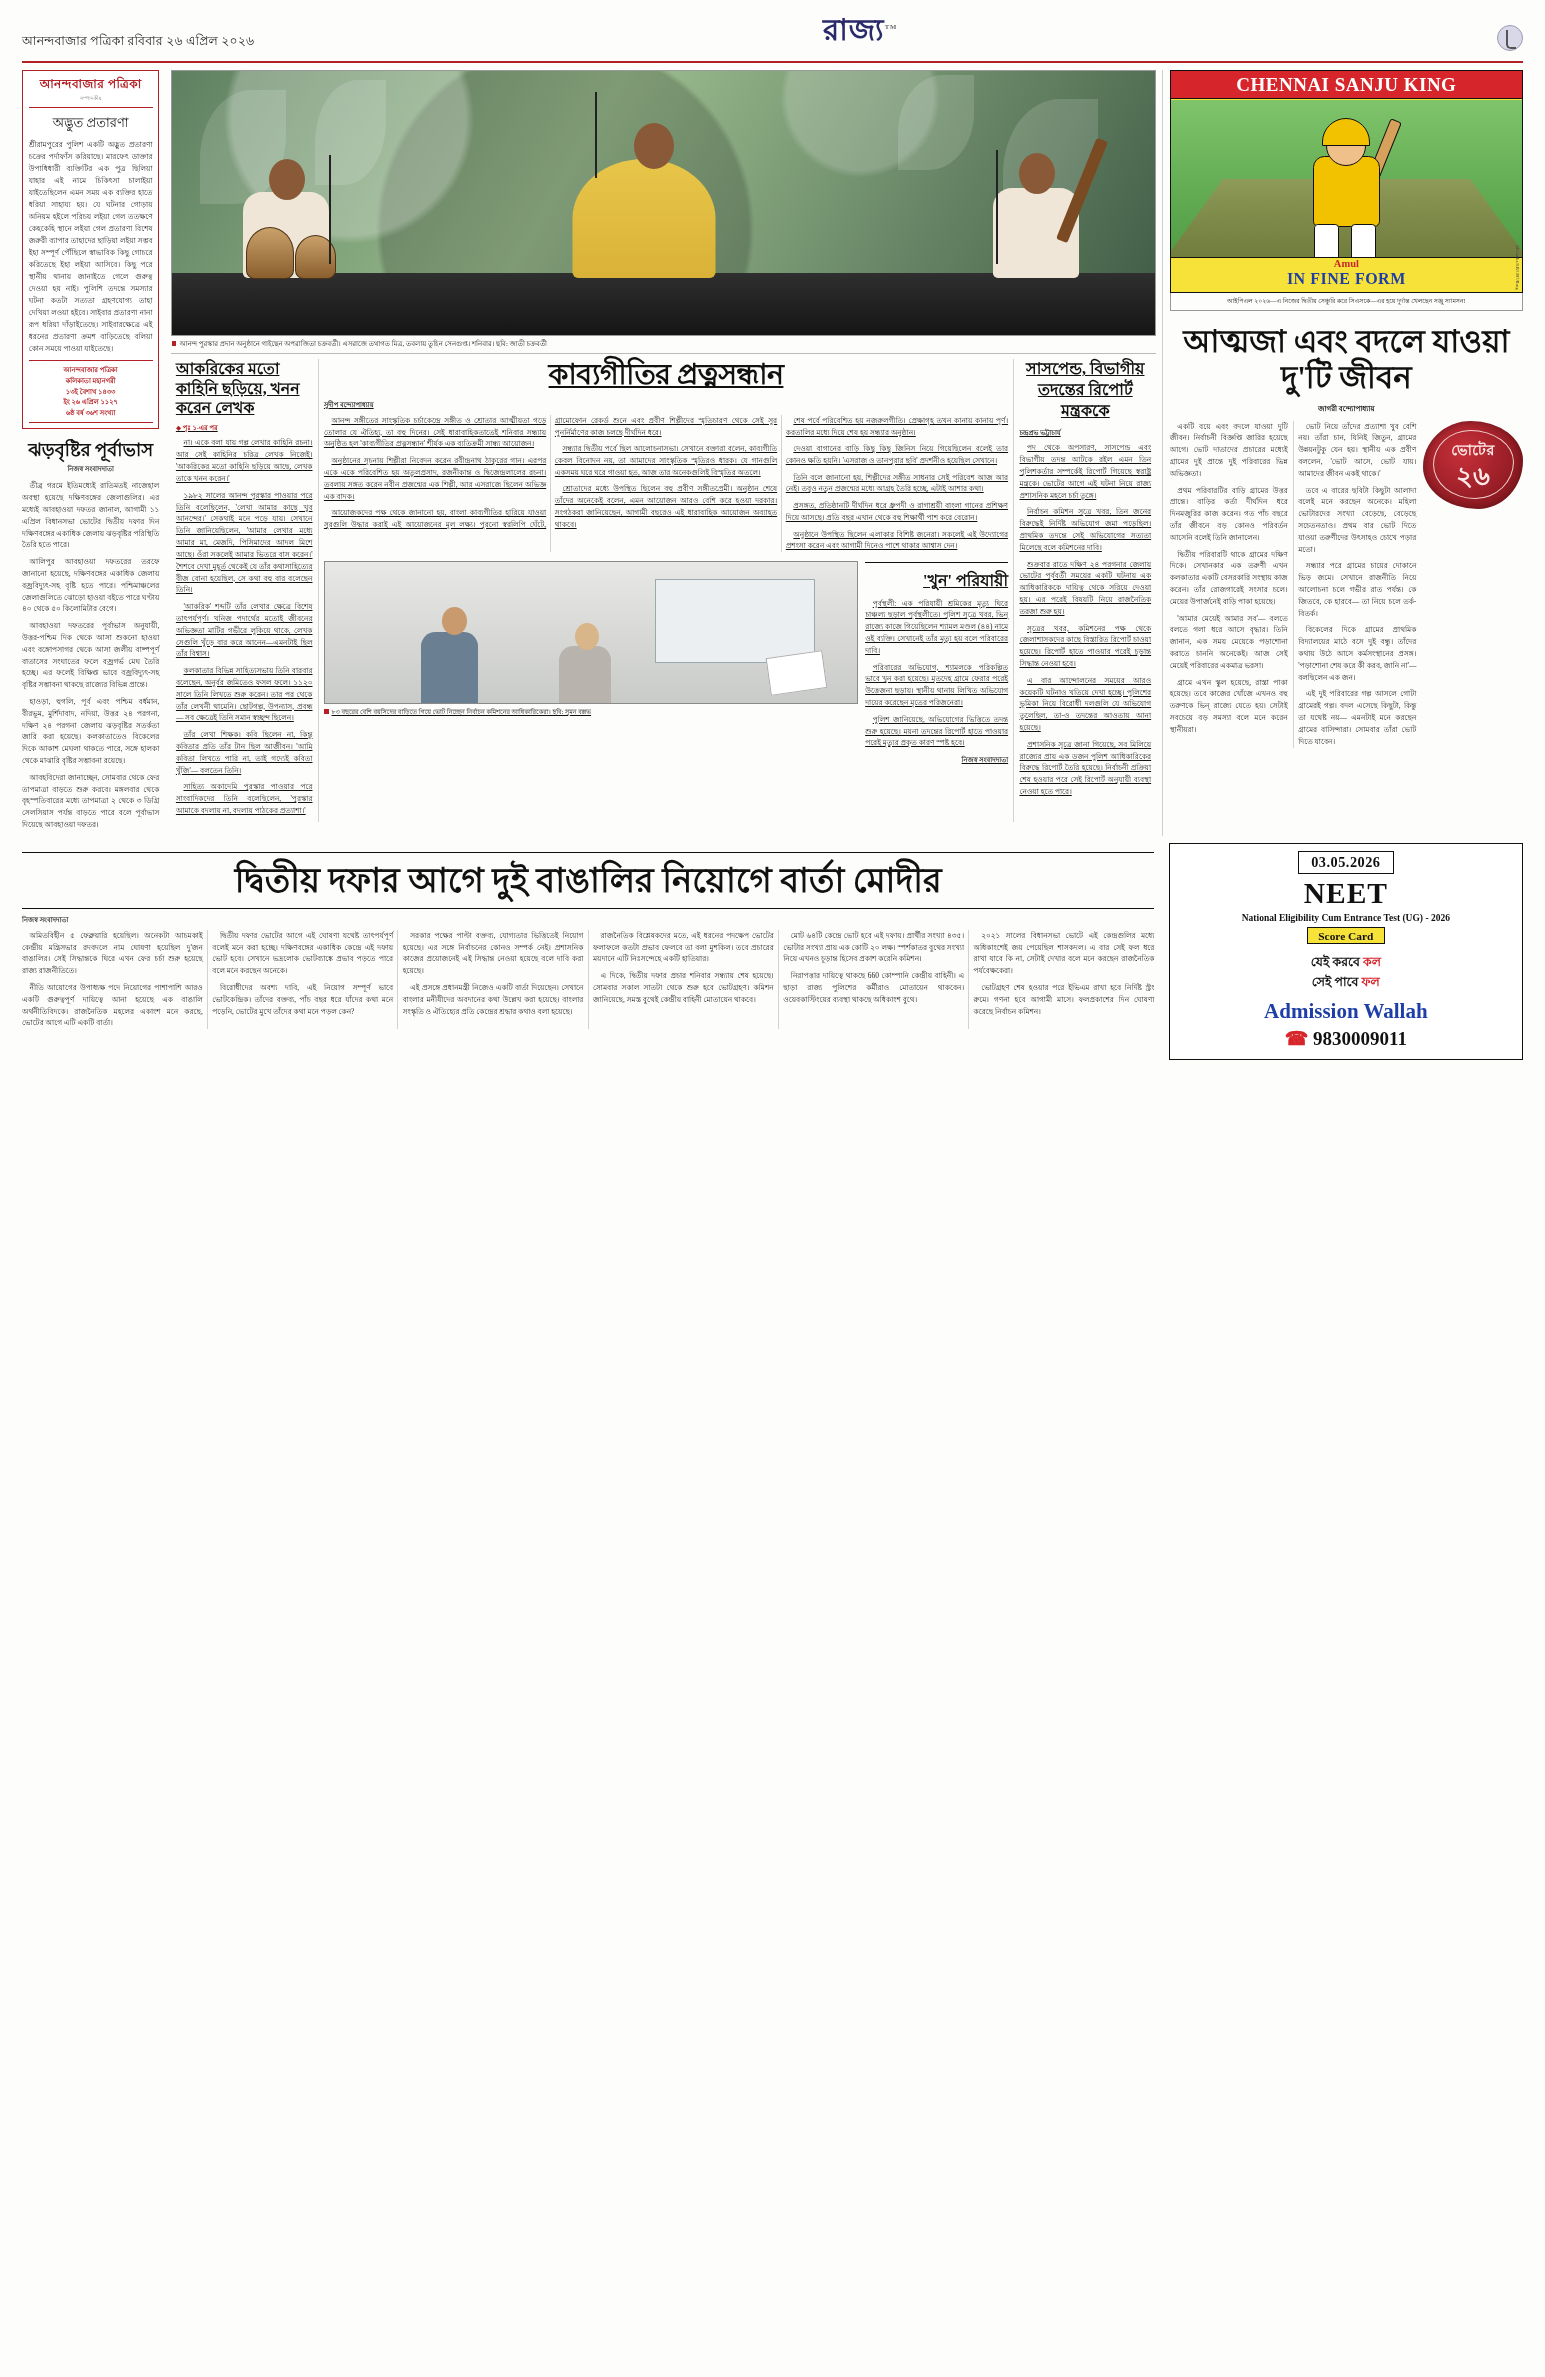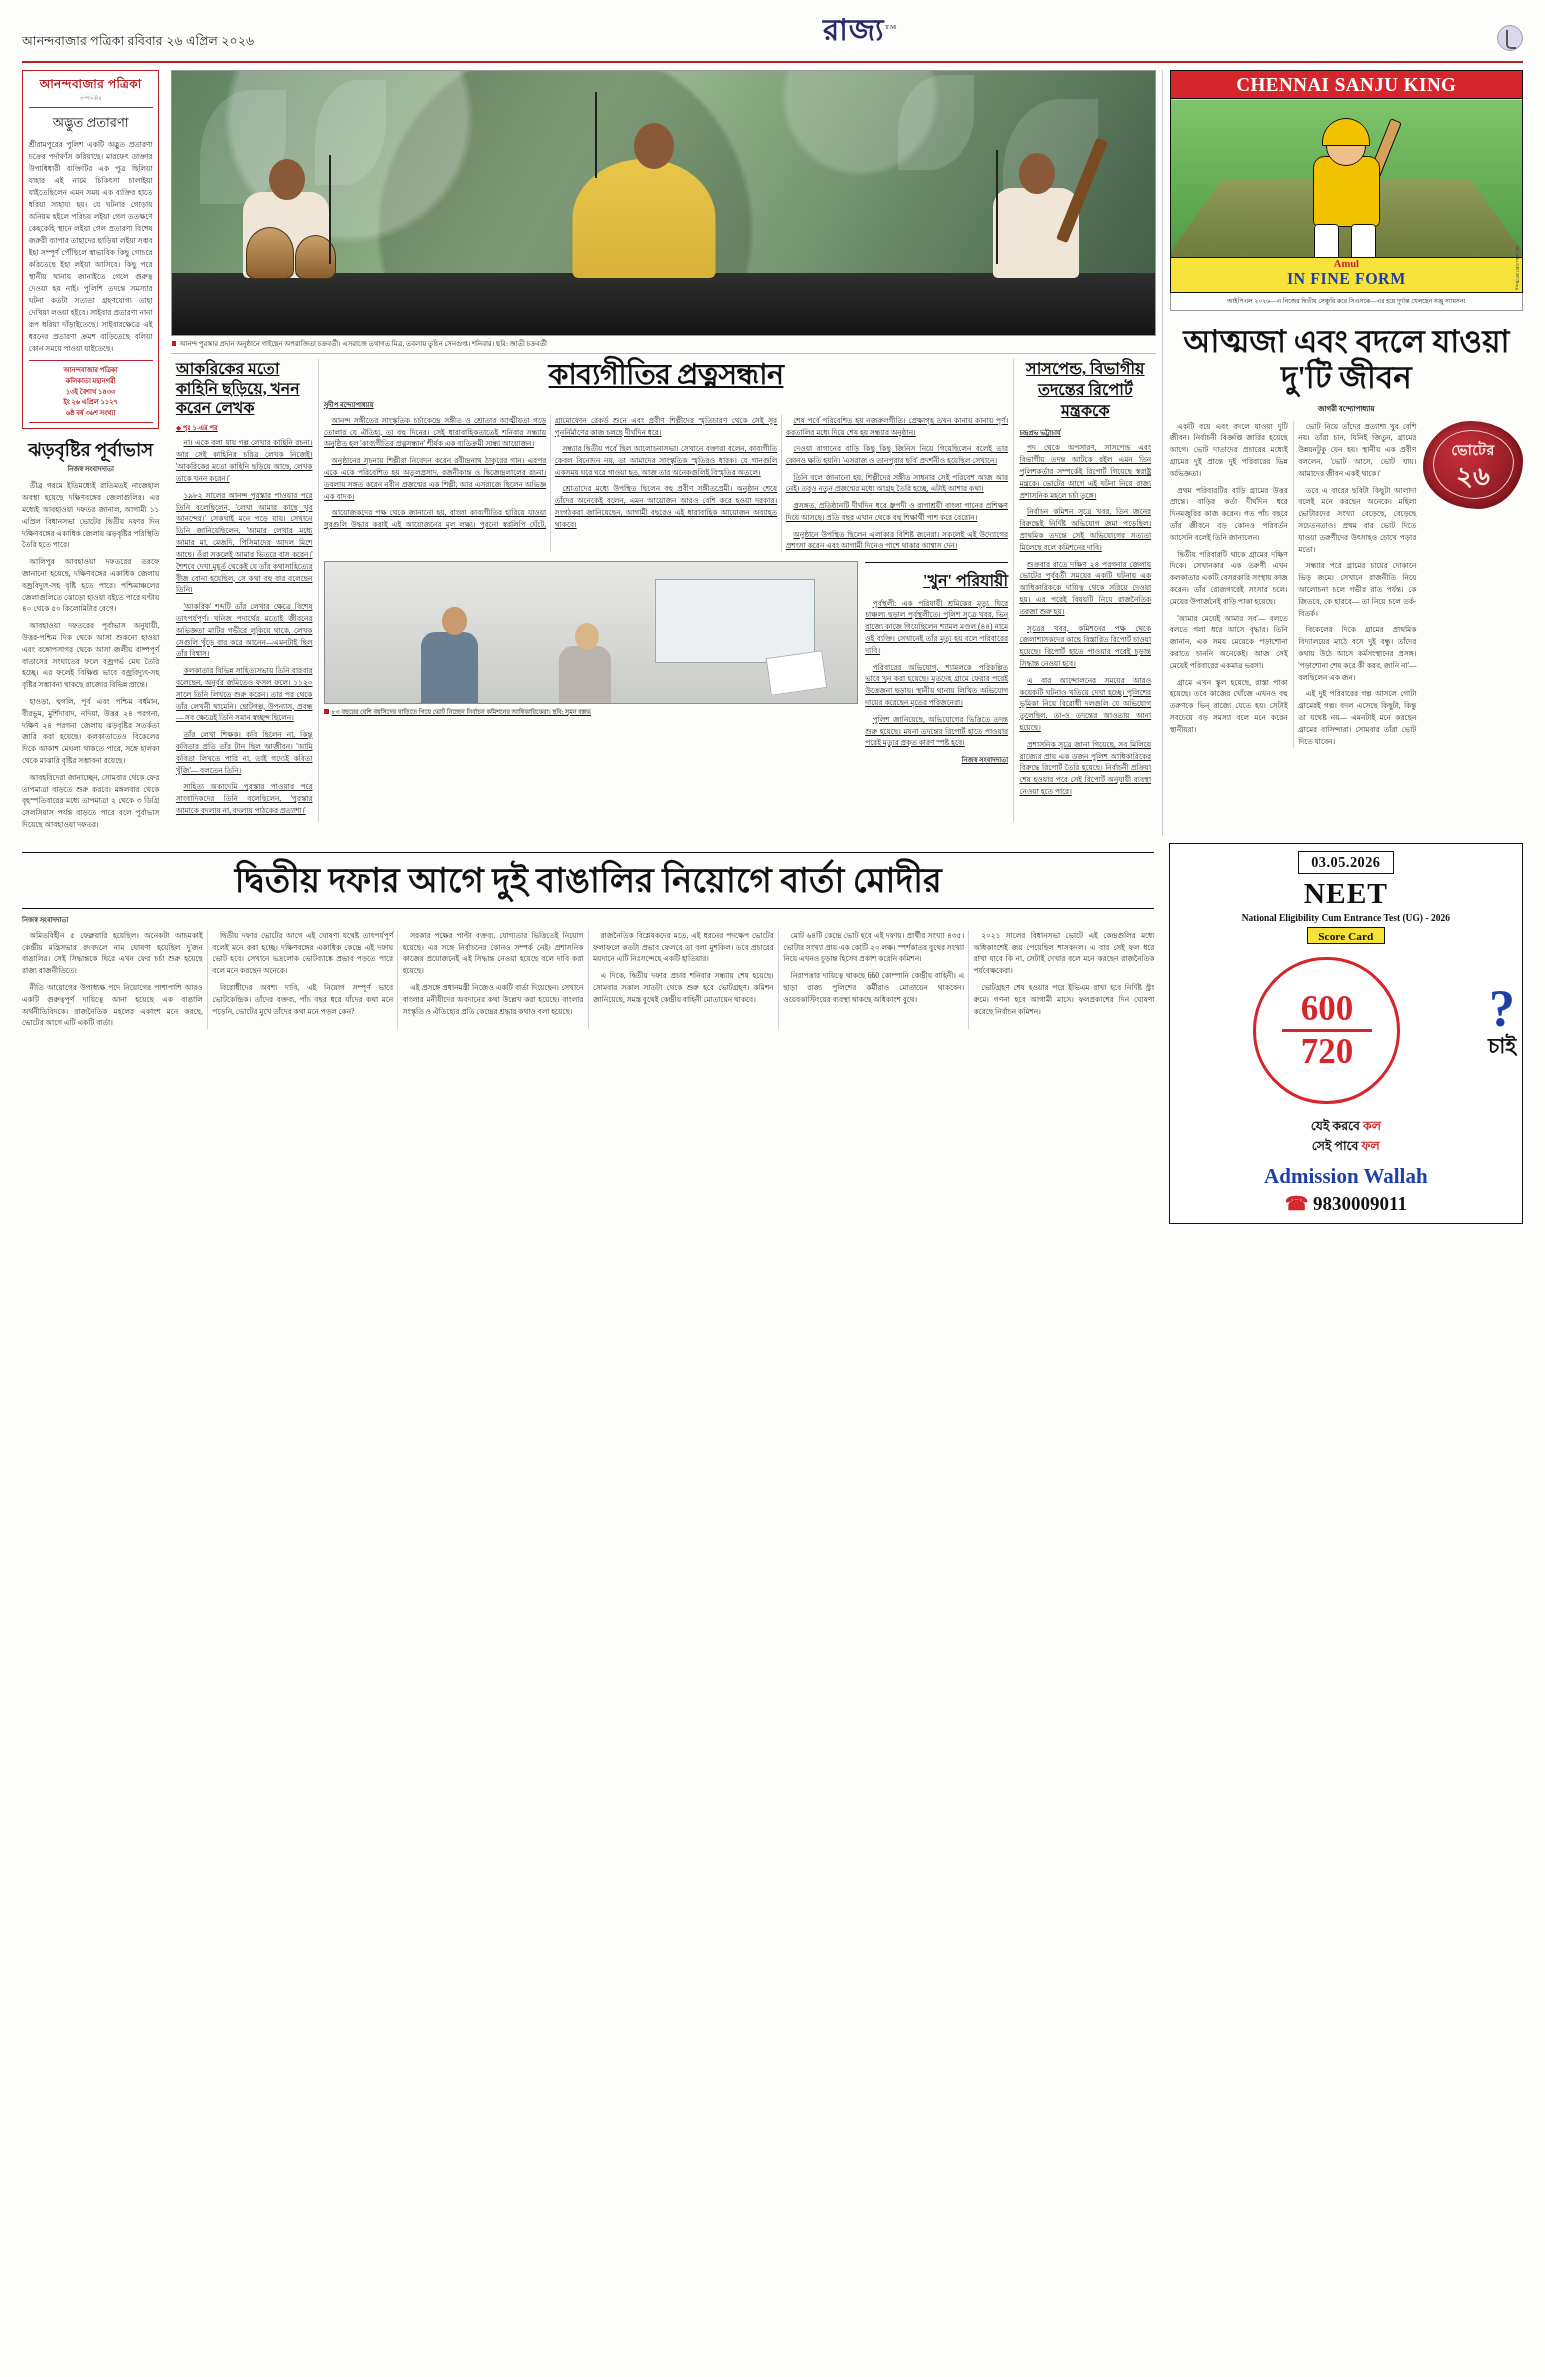--- a/index.html
+++ b/index.html
@@ -656,31 +656,20 @@
       </div>
     </div>
 
     <div class="bottom-right">
       <div class="neet-ad">
         <div class="neet-date">03.05.2026</div>
         <div class="neet-title">NEET</div>
         <div class="neet-sub">National Eligibility Cum Entrance Test (UG) - 2026</div>
         <div class="score-card">Score Card</div>
 
-        <div style="display:flex; align-items:center; justify-content:center; gap:9.5px;">
-          <div class="score-circle">
-            <div class="score-top">600</div>
-            <div class="score-line"></div>
-            <div class="score-bot">720</div>
-          </div>
-          <div style="text-align:center;">
-            <div class="q-mark">?</div>
-            <div style="font-size:21px; font-weight:bold;">চাই</div>
-          </div>
-        </div>
 
         <div class="tagline">
           <div>
             <span>যেই করবে</span>
             <span class="red">কল</span>
           </div>
           <div>
             <span>সেই পাবে</span>
             <span class="red">ফল</span>
           </div>

